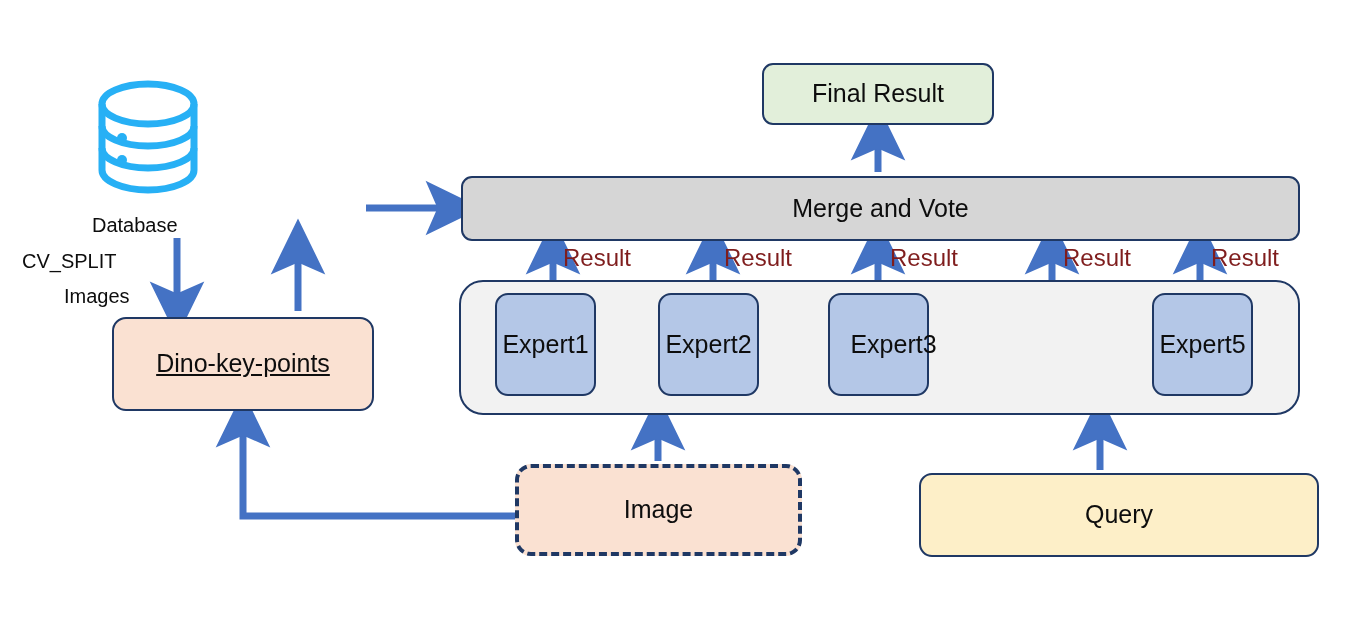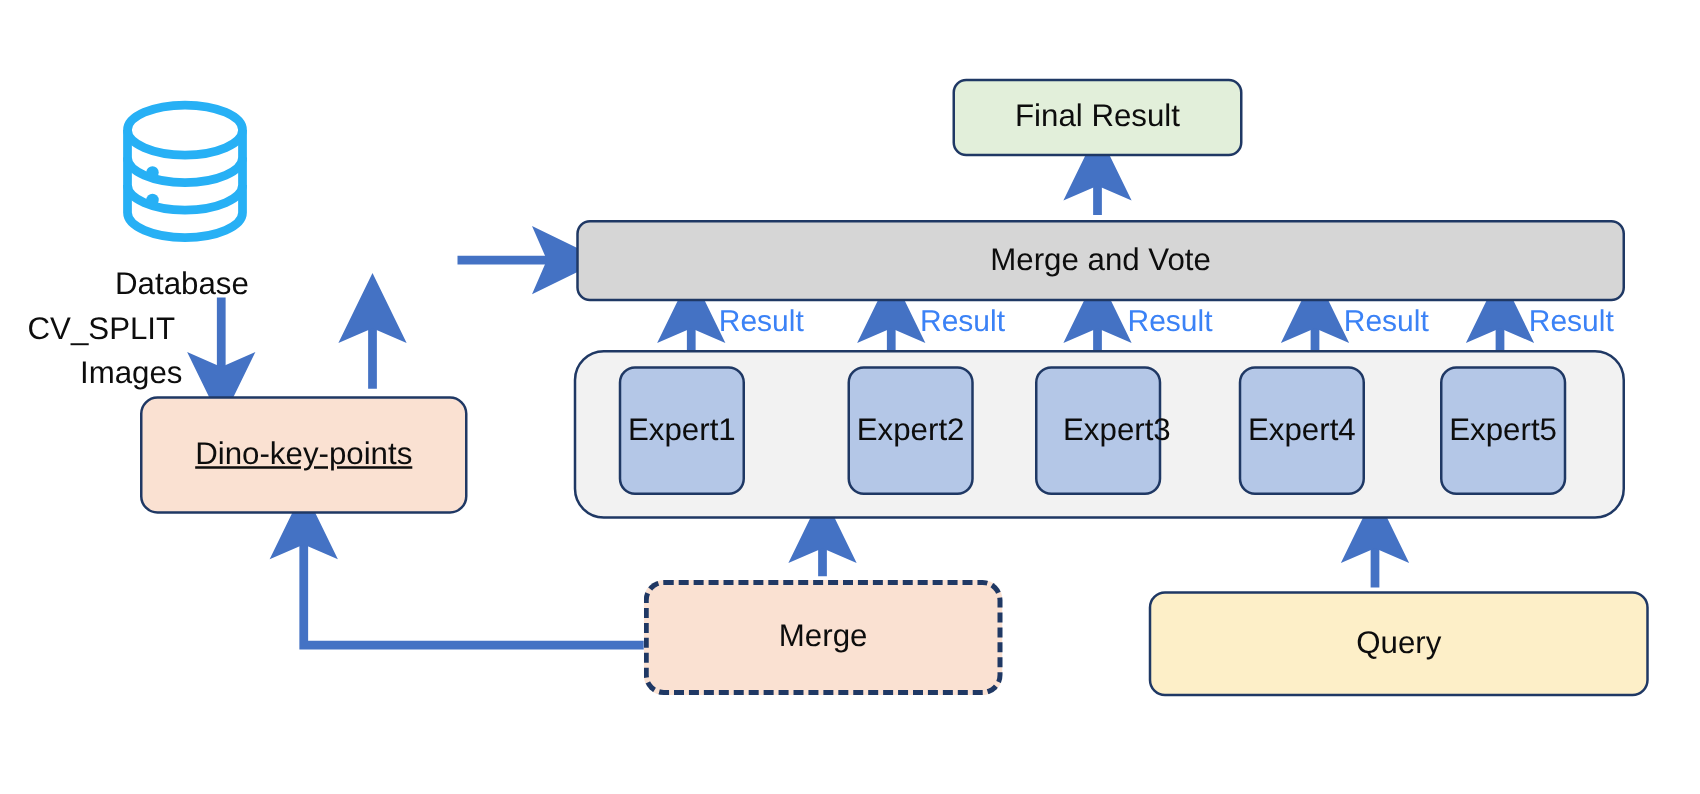--- a/index.html
+++ b/index.html
@@ -26,32 +26,31 @@
     border: 2.5px solid #1f3864;
     border-radius: 12px;
     color: #0d0d0d;
     font-size: 25px;
     line-height: 1.1;
     text-align: right;
     white-space: nowrap;
   }
   .plain-label {
     position: absolute;
-    font-size: 25px;
+    font-size: 20px;
     color: #0d0d0d;
     white-space: nowrap;
     line-height: 1.1;
   }
   .edge-label {
     position: absolute;
     font-size: 24px;
-    color: #3b82f6;
+    color: #7f1d1d;
     white-space: nowrap;
     line-height: 1.1;
-    margin-left: 12px;
   }
 
   
   #result1-node {
     left: 233px; top: 177px; width: 131px; height: 62px;
     background: #e2efda;
     border-radius: 11px;
   }
   #final-result-node {
     left: 762px; top: 63px; width: 232px; height: 62px;
@@ -180,22 +179,21 @@
   <div class="node" id="final-result-node">Final Result</div>
 
   <div class="node" id="merge-node">Merge and Vote</div>
 
 
   <div class="node" id="dino-node">Dino-key-points</div>
 
   <div class="node" id="experts-container"></div>
 
   <div class="expert-node" style="left:495px;">Expert1</div>
-  <div class="expert-node" style="left:658px;margin-left:20px;">Expert2</div>
+  <div class="expert-node" style="left:658px;">Expert2</div>
   <div class="expert-node" style="left:828px;padding-left:30px;">Expert3</div>
-  <div class="expert-node" style="left:991px;">Expert4</div>
   <div class="expert-node" style="left:1152px;">Expert5</div>
 
-  <div class="node" id="image-node">Merge</div>
+  <div class="node" id="image-node">Image</div>
 
   <div class="node" id="query-node">Query</div>
 
 </div>
 
 </body></html>

